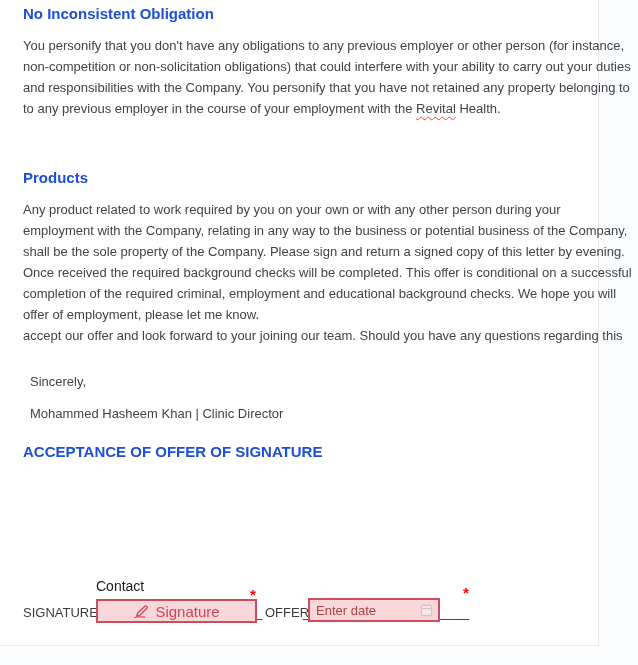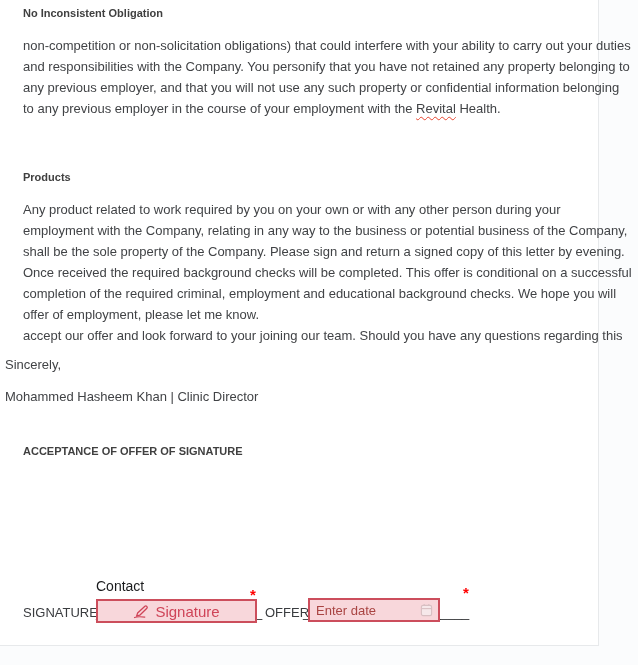--- a/index.html
+++ b/index.html
@@ -1,25 +1,25 @@
 <!DOCTYPE html>
 <html><head>
 <meta charset="utf-8">
 <style>
   * { margin:0; padding:0; box-sizing:border-box; }
   html,body { width:638px; height:665px; background:#fbfcfd; overflow:hidden;
               font-family:"Liberation Sans", sans-serif; }
   .page { position:absolute; left:0; top:0; width:599px; height:646px;
           background:#ffffff; border-right:1px solid #e7e9eb; border-bottom:1px solid #e7e9eb;
           color:#414346; }
-  .h { position:absolute; left:23px; font-size:11px; font-weight:700; color:#404040;
+  .h { position:absolute; left:23px; font-size:15px; font-weight:700; color:#1d4ed8;
        line-height:21px; white-space:pre; }
   .para { position:absolute; left:23px; }
   .tline { font-size:13px; line-height:21px; height:21px; white-space:pre; color:#414346; }
-  .abs-line { position:absolute; left:5px; }
+  .abs-line { position:absolute; left:30px;margin-top:17px; }
   .misspelled { text-decoration-line:underline; text-decoration-style:wavy;
                 text-decoration-color:#e8442e; text-decoration-thickness:1px;
                 text-underline-offset:3px;text-align:right; }
   .contact { position:absolute; left:96px; top:576px; font-size:14px; line-height:21px;
              color:#1a1b1d; white-space:pre; }
   .slabel { position:absolute; top:602px; font-size:13px; line-height:21px;
             color:#3a3c3f; white-space:pre; }
   .uline { position:absolute; top:602px; font-size:13px; line-height:21px;
            color:#1d1e20; white-space:pre; }
   .field { position:absolute; height:24px; background:#f8d7db; border:2px solid #cc4e5c;
@@ -34,23 +34,23 @@
   .pen-svg, .cal-svg { display:block; flex:0 0 auto; }
 </style>
 </head>
 <body>
 
 <div class="page">
 
   <div class="h" style="top:3px">No Inconsistent Obligation</div>
 
   <div class="para" style="top:35px">
+    <div class="tline">You personify that you don't have any obligations to any previous employer or other person (for instance,</div>
     <div class="tline">non-competition or non-solicitation obligations) that could interfere with your ability to carry out your duties</div>
     <div class="tline">and responsibilities with the Company. You personify that you have not retained any property belonging to</div>
-    <div class="tline">any previous employer, and that you will not use any such property or confidential information belonging</div>
     <div class="tline"><span>to any previous employer in the course of your employment with the </span><span class="misspelled">Revital</span><span> Health.</span></div>
   </div>
 
   <div class="h" style="top:167px">Products</div>
 
   <div class="para" style="top:199px">
     <div class="tline">Any product related to work required by you on your own or with any other person during your</div>
     <div class="tline">employment with the Company, relating in any way to the business or potential business of the Company,</div>
     <div class="tline">shall be the sole property of the Company. Please sign and return a signed copy of this letter by evening.</div>
     <div class="tline">Once received the required background checks will be completed. This offer is conditional on a successful</div>

